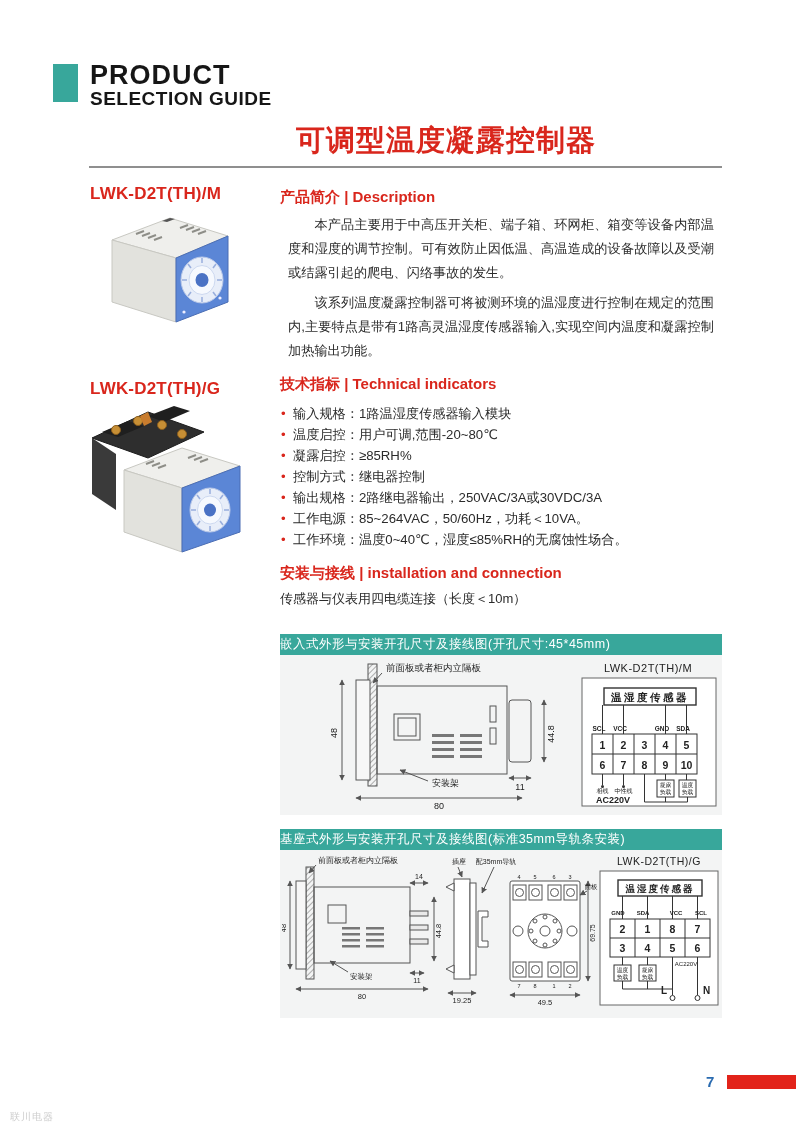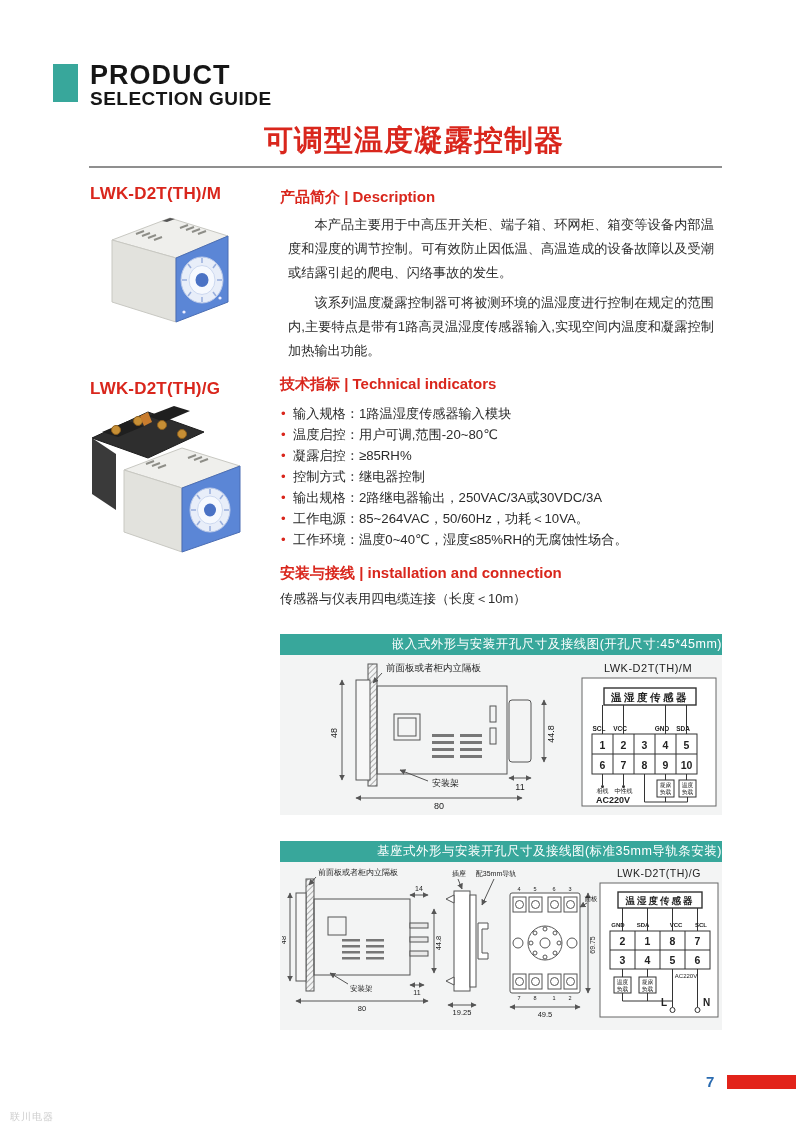--- a/index.html
+++ b/index.html
@@ -8,43 +8,43 @@
   }
   *{box-sizing:border-box;}
   html,body{margin:0;padding:0;background:#fff;}
   body{font-family:"Liberation Sans","DejaVu Sans",sans-serif;color:var(--ink);}
   #page{position:relative;width:800px;height:1131px;background:#fff;overflow:hidden;}
 
   
   .logo-square{position:absolute;left:53px;top:64px;width:25px;height:38px;background:var(--teal);}
   .brand1{position:absolute;left:90px;top:60px;font-size:27px;font-weight:700;letter-spacing:1px;color:#161616;}
   .brand2{position:absolute;left:90px;top:88px;font-size:19px;font-weight:800;letter-spacing:.5px;color:#161616;}
-  .page-title{position:absolute;left:264px;top:121px;margin:0;font-size:29px;font-weight:bold;color:var(--red);letter-spacing:1px;}
+  .page-title{position:absolute;left:296px;top:121px;margin:0;font-size:29px;font-weight:bold;color:var(--red);letter-spacing:1px;}
   .title-rule{position:absolute;left:89px;top:166px;width:633px;height:2px;background:#8f8f8f;}
 
   
   .model-label{position:absolute;left:90px;font-size:17px;font-weight:bold;color:var(--red);letter-spacing:.2px;}
   .m1{top:184px;} .m2{top:379px;}
   .photo{position:absolute;}
   .p1{left:92px;top:208px;}
   .p2{left:82px;top:398px;}
 
   
   .rcol{position:absolute;left:280px;top:188px;width:442px;}
   .rcol h3{margin:0;font-size:15px;font-weight:bold;color:var(--red);}
   .rcol h3.mt1{margin-top:12px;} .rcol h3.mt2{margin-top:14px;}
   .para{margin:6px 8px 0;font-size:13.2px;line-height:24px;text-align:justify;text-indent:2em;color:var(--ink);}
   .spec-list{margin:9px 0 0;padding:0;list-style:none;}
   .spec-list li{position:relative;padding-left:13px;font-size:13.2px;line-height:21px;color:var(--ink);}
   .spec-list li::before{content:"•";position:absolute;left:1px;top:0;color:var(--red);}
   .note{margin:7px 0 26px;font-size:13px;color:var(--ink);}
 
   .dbox{margin-top:6px;}
-  .dbox2{margin-top:26px;}
-  .dbanner{height:21px;line-height:21px;text-align:right;background:var(--teal);color:#fff;font-size:12.5px;letter-spacing:.5px;}
+  .dbox2{margin-top:14px;}
+  .dbanner{height:21px;line-height:21px;text-align:left;background:var(--teal);color:#fff;font-size:12.5px;letter-spacing:.5px;}
   .dbody{background:var(--panel);padding:3px 0 4px;}
   .dbody svg{display:block;margin:0 auto;}
 
   
   .watermark{position:absolute;left:10px;top:1110px;font-size:10px;color:#cdcdcd;letter-spacing:1px;}
   .page-num{position:absolute;left:706px;top:1073px;font-size:15px;font-weight:bold;color:var(--blue);}
   .page-bar{position:absolute;left:727px;top:1075px;width:69px;height:14px;background:var(--bar-red);}
 
   
   svg text{fill:#222;}

